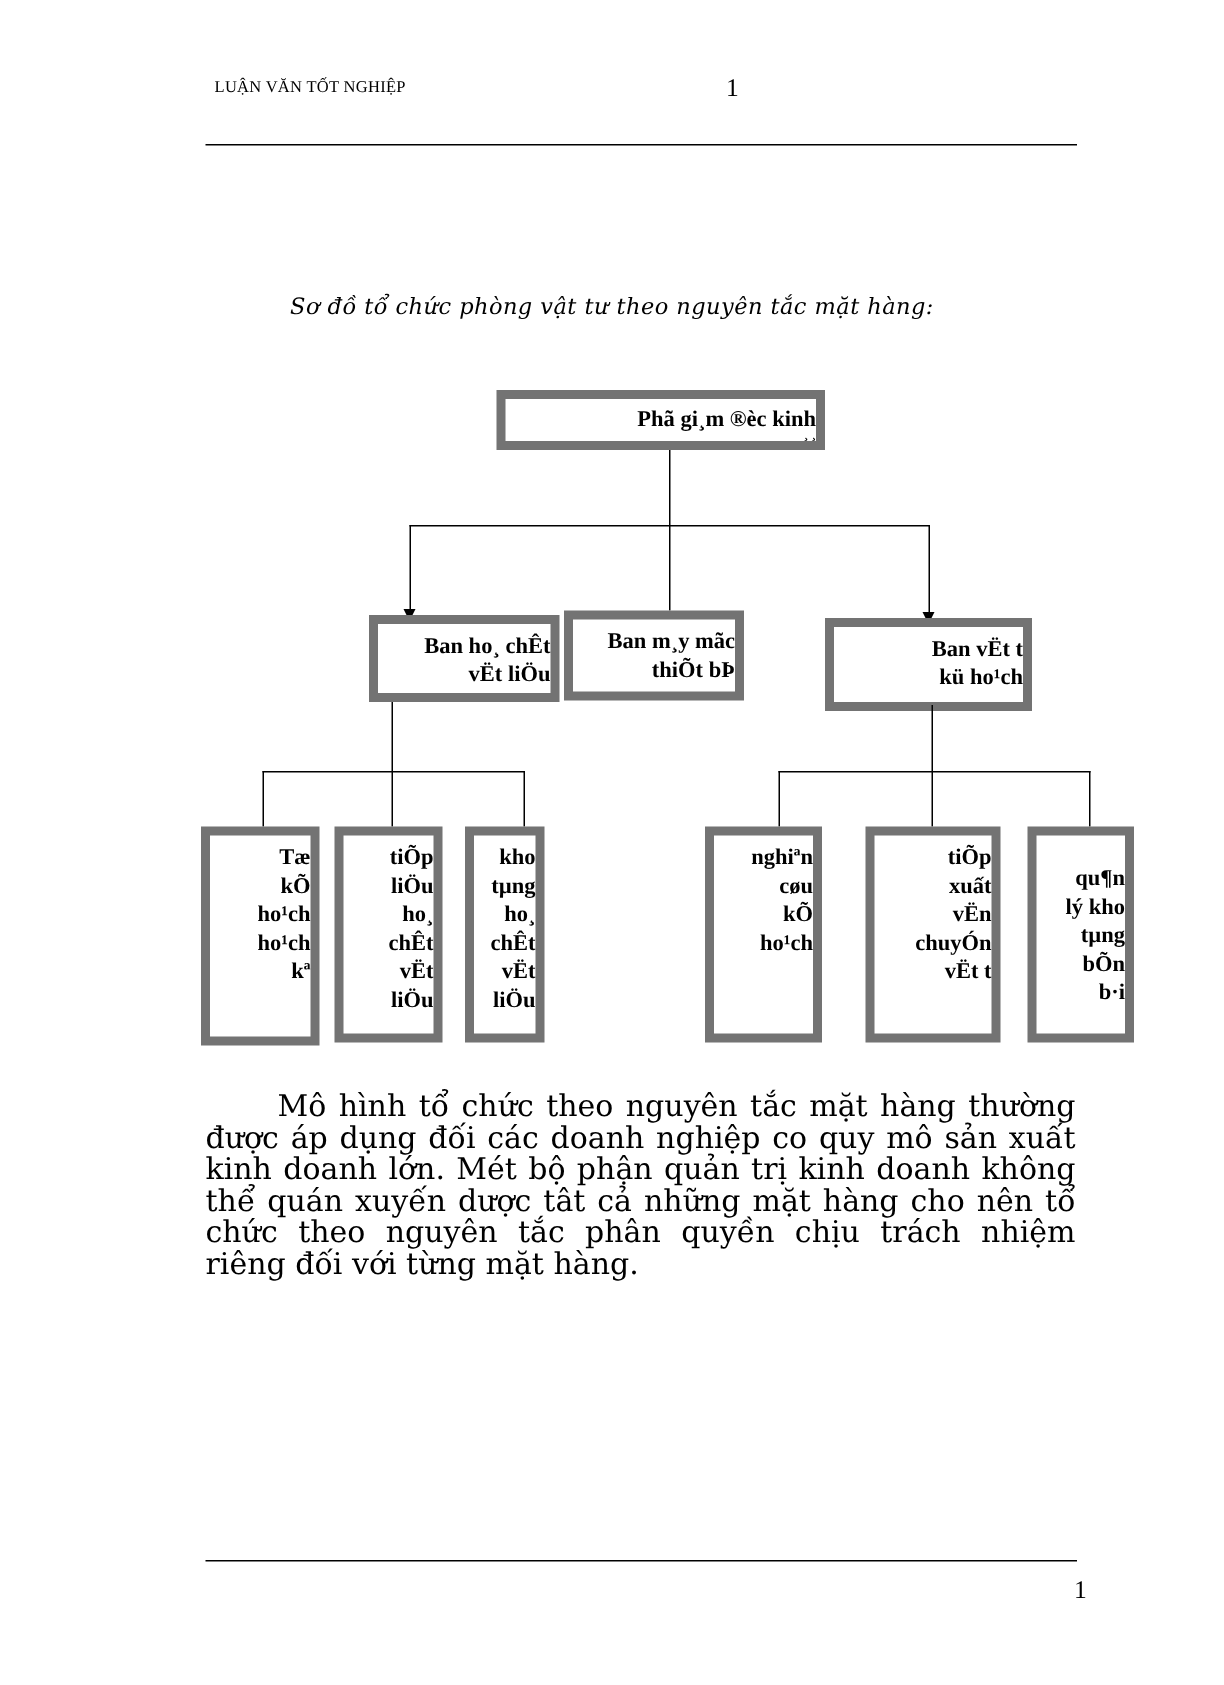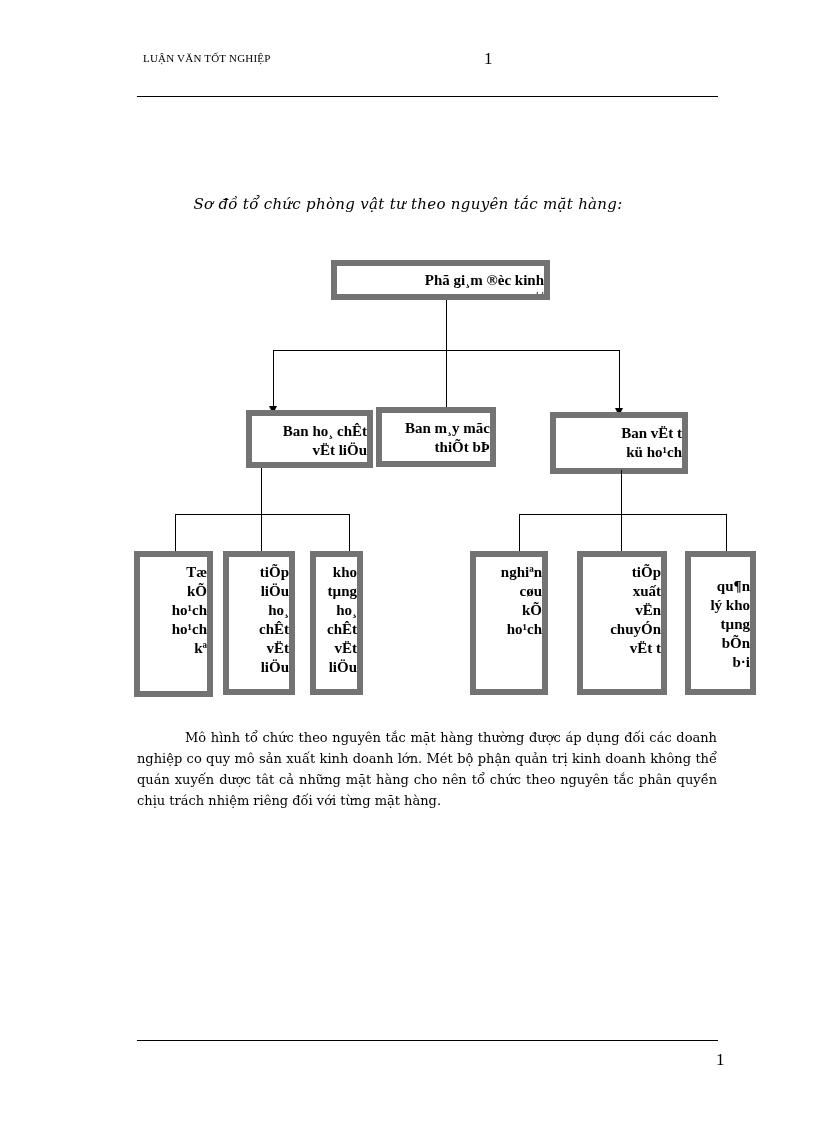--- a/index.html
+++ b/index.html
@@ -7,21 +7,21 @@
     .abs { position: absolute; }
     .hdr-left { left: 143px; top: 52px; font-size: 11px; letter-spacing: 0.2px; }
     .hdr-num { left: 484px; top: 49px; font-size: 17px; }
     .hr { height: 0; border-top: 1px solid #000; }
     .caption { left: 0; width: 816px; top: 195px; text-align: center; font-family: "DejaVu Serif", serif; font-style: italic; font-size: 15px; letter-spacing: 0.3px; }
     .box { position: absolute; border: 6px solid #737373; background: #fff; box-sizing: border-box; text-align: right; font-family: "Liberation Serif", serif; font-weight: bold; font-size: 15px; line-height: 19px; }
     .line { position: absolute; background: #000; }
     .vline { width: 1px; }
     .hline { height: 1px; }
     .arrow { position: absolute; width: 0; height: 0; border-left: 4px solid transparent; border-right: 4px solid transparent; border-top: 8px solid #000; }
-    .para { left: 137px; top: 727px; width: 580px; font-family: "DejaVu Serif", serif; font-size: 13px; line-height: 21px; text-align: justify; }
+    .para { left: 137px; top: 727px; width: 580px; font-family: "DejaVu Serif", serif; font-size: 20px; line-height: 21px; text-align: justify; }
     .para .indent { display: inline-block; width: 48px; }
     .ftr-num { left: 716px; top: 1050px; font-size: 17px; }
   </style>
 </head>
 <body>
 
 <div class="abs hdr-left">LUẬN VĂN TỐT NGHIỆP</div>
 <div class="abs hdr-num">1</div>
 <div class="abs hr" style="left:137px; top:96px; width:581px;"></div>
 

